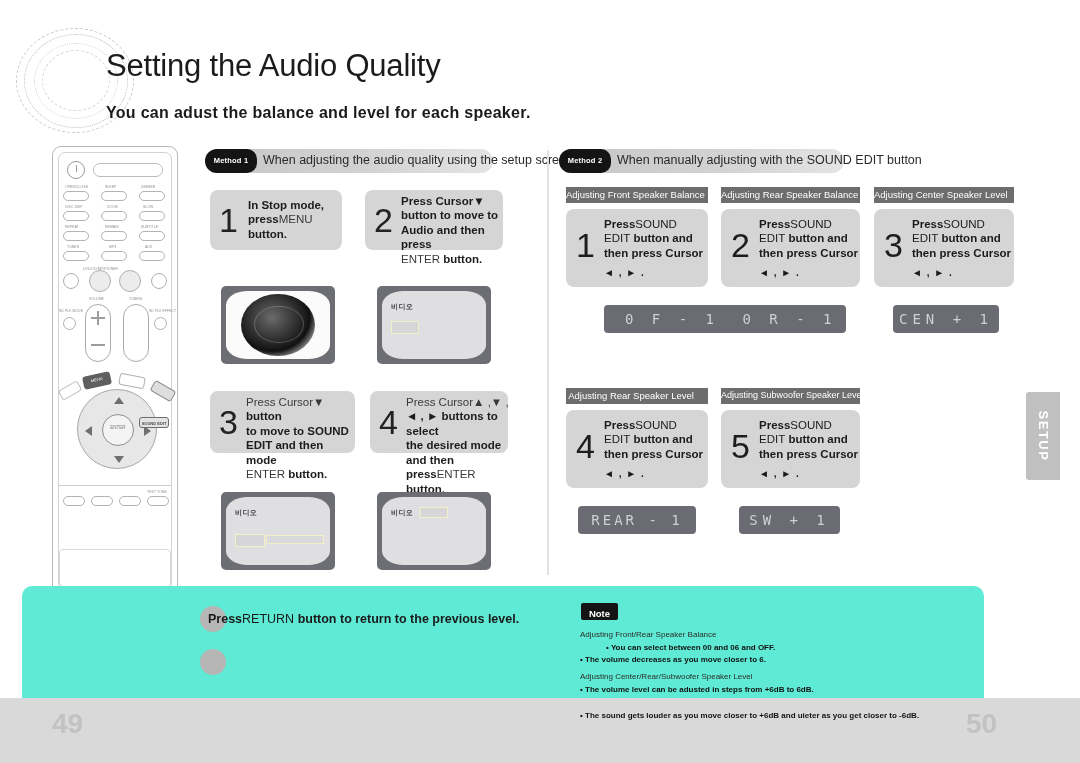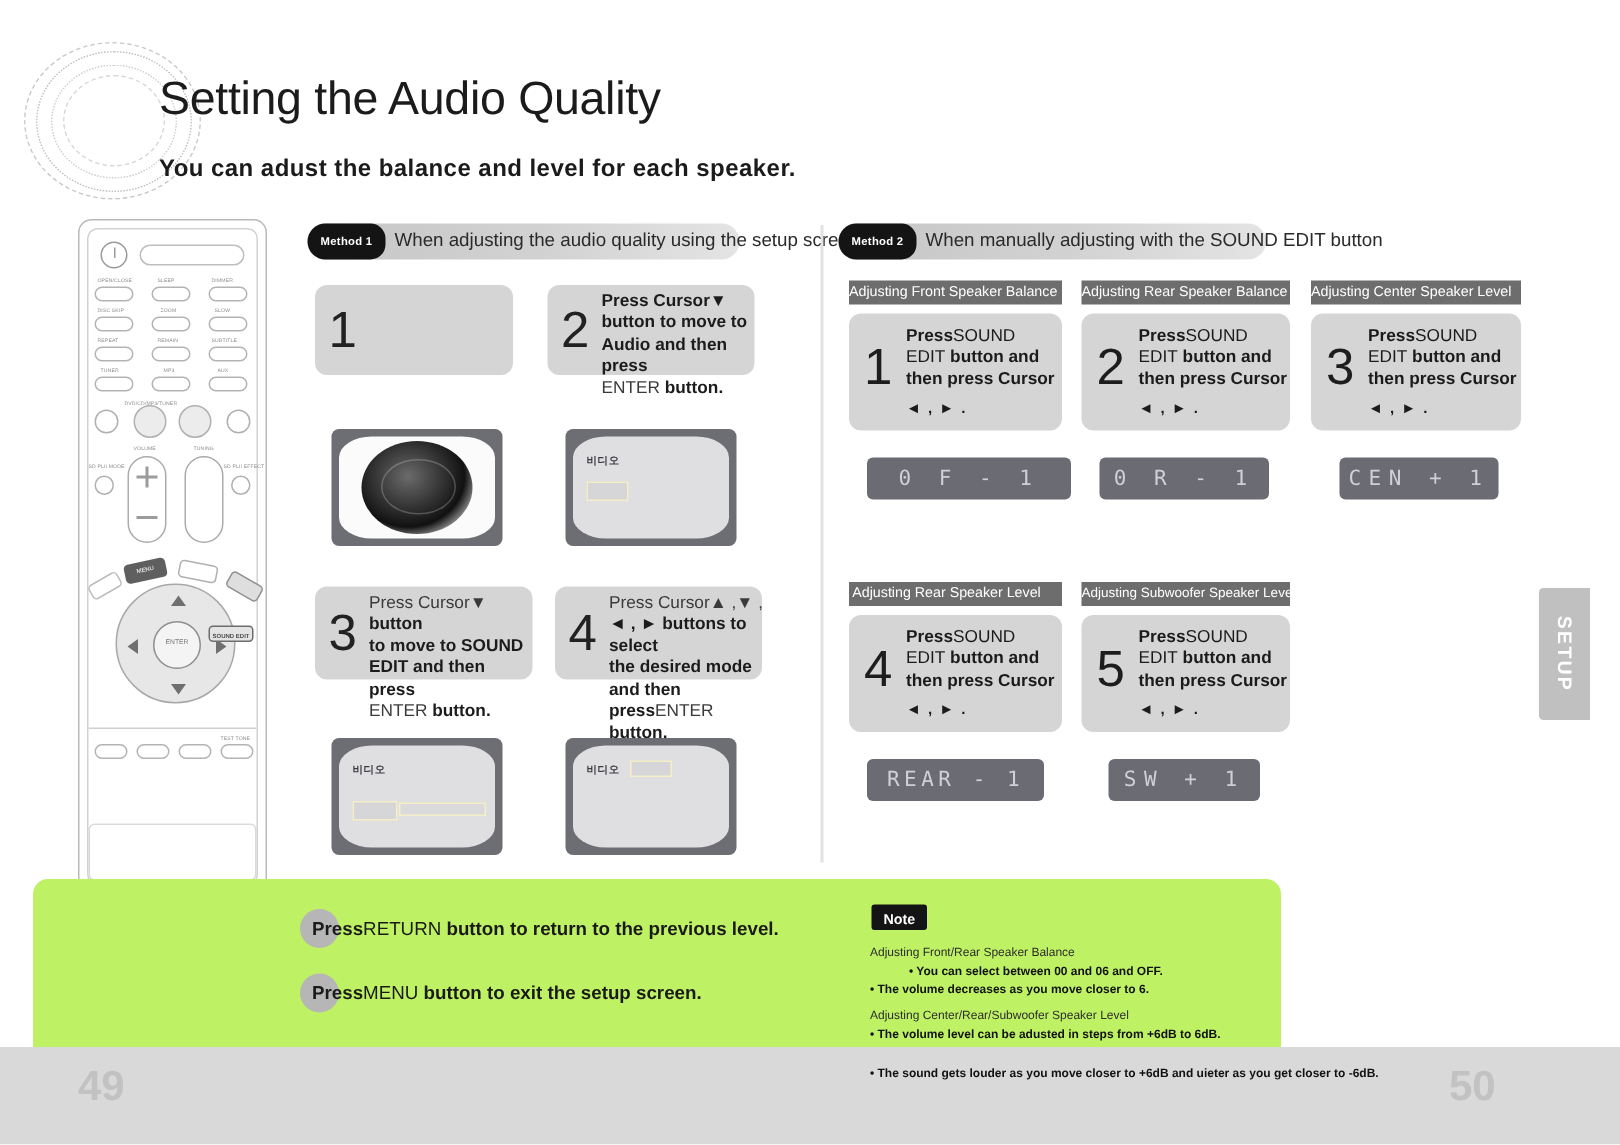--- a/index.html
+++ b/index.html
@@ -136,22 +136,22 @@
               font-size:14px; color:#cfcfd6; letter-spacing:5px; }
   .divider-v { position:absolute; width:2px; background:#e2e2e2; }
 
   
   .setup-tab { position:absolute; background:#c0c0c0; border-radius:3px 0 0 3px; }
   .setup-tab span { position:absolute; left:50%; top:50%;
                     transform:translate(-50%,-50%) rotate(90deg);
                     font-size:13px; font-weight:bold; color:#ffffff; letter-spacing:1.5px; }
 
   
-  .bottom-band { position:absolute; left:22px; top:586px; width:832px; height:112px;
-                 background:#bef264; border-radius:10px 10px 0 0; }
+  .bottom-band { position:absolute; left:22px; top:586px; width:962px; height:112px;
+                 background:#5eead4; border-radius:10px 10px 0 0; }
   .bullet-dot { position:absolute; width:26px; height:26px; border-radius:50%; background:#b6b6b6; }
   .bullet-text { position:absolute; font-size:12.5px; color:#1a1a1a; font-weight:bold; white-space:nowrap;}
   .bullet-text .lt { font-weight:normal; }
   .note-box { position:absolute; background:#141414; border:2px solid #141414;
               border-radius:2px; }
   .note-box span{position:absolute;left:0;right:0;top:3px;text-align:center;font-size:9.5px;color:#fff;font-weight:bold;}
   .note-head { position:absolute; font-size:8px; color:#2c2c2c; white-space:nowrap; }
   .note-li   { position:absolute; font-size:8px; color:#121212; font-weight:bold; white-space:nowrap; }
 
   .footer-strip { position:absolute; left:0; top:698px; width:1080px; height:65px; background:#d9d9d9;}
@@ -256,20 +256,25 @@
 
   <div class="method-bar" style="left:205px; top:149px; width:288px;">
     <div class="method-tag">
       <span>Method 1</span>
     </div>
     <div class="method-text">When adjusting the audio quality using the setup screen</div>
   </div>
 
   <div class="step-card" style="left:210px; top:190px; width:132px; height:60px;">
     <div class="step-num" style="left:9px; top:13px;">1</div>
+    <div class="step-text" style="left:38px; top:8px; width:92px;">
+      <b>In Stop mode,</b><br>
+      <b>press</b><span class="lt">MENU</span><br>
+      <b>button.</b>
+    </div>
   </div>
 
   <div class="step-card" style="left:365px; top:190px; width:138px; height:60px;">
     <div class="step-num" style="left:9px; top:13px;">2</div>
     <div class="step-text" style="left:36px; top:4px; width:102px;">
       <b>Press Cursor▼</b><br>
       <b>button to move to</b><br>
       <b>Audio and then press</b><br>
       <span class="lt">ENTER</span><b> button.</b>
     </div>
@@ -286,21 +291,21 @@
       <div class="tv-label">비디오</div>
       <div class="tv-box" style="left:9px; top:30px; width:28px; height:13px;"></div>
     </div>
   </div>
 
   <div class="step-card" style="left:210px; top:391px; width:145px; height:62px;">
     <div class="step-num" style="left:9px; top:14px;">3</div>
     <div class="step-text" style="left:36px; top:4px; width:110px;">
       <span class="lt">Press Cursor▼</span><b> button</b><br>
       <b>to move to SOUND</b><br>
-      <b>EDIT and then press</b><br>
+      <b>EDIT and then mode</b><br>
       <span class="lt">ENTER</span><b> button.</b>
     </div>
   </div>
 
   <div class="step-card" style="left:370px; top:391px; width:138px; height:62px;">
     <div class="step-num" style="left:9px; top:14px;">4</div>
     <div class="step-text" style="left:36px; top:4px; width:104px;">
       <span class="lt">Press Cursor▲ ,▼ ,</span><br>
       <b>◄ , ► buttons to select</b><br>
       <b>the desired mode and then</b><br>
@@ -337,21 +342,21 @@
   </div>
   <div class="m2-card" style="left:566px; top:209px; width:142px; height:78px;">
     <div class="m2-num" style="left:10px; top:19px;">1</div>
     <div class="m2-text" style="left:38px; top:8px; width:100px;">
       <b>Press</b><span class="lt">SOUND</span><br>
       <span class="lt">EDIT</span><b> button and</b><br>
       <b>then press Cursor</b>
     </div>
     <div class="m2-cursor" style="left:38px; top:58px;">◄ , ► .</div>
   </div>
-  <div class="lcd" style="left:578px; top:305px; width:136px; height:28px;">
+  <div class="lcd" style="left:604px; top:305px; width:136px; height:28px;">
     <span>0 F - 1</span>
   </div>
 
   <div class="sec-head" style="left:721px; top:187px; width:139px;">
     <span>Adjusting Rear Speaker Balance</span>
   </div>
   <div class="m2-card" style="left:721px; top:209px; width:139px; height:78px;">
     <div class="m2-num" style="left:10px; top:19px;">2</div>
     <div class="m2-text" style="left:38px; top:8px; width:100px;">
       <b>Press</b><span class="lt">SOUND</span><br>
@@ -416,23 +421,20 @@
     <span>SETUP</span>
   </div>
 
   <div class="bottom-band">
     <div class="bullet-dot" style="left:178px; top:20px;"></div>
     <div class="bullet-text" style="left:186px; top:26px;">
       <b>Press</b><span class="lt">RETURN</span><b> button to return to the previous level.</b>
     </div>
 
     <div class="bullet-dot" style="left:178px; top:63px;"></div>
-    <div class="bullet-text" style="left:186px; top:69px;">
-      <b>Press</b><span class="lt">MENU</span><b> button to exit the setup screen.</b>
-    </div>
 
     <div class="note-box" style="left:559px; top:17px; width:37px; height:17px;">
       <span>Note</span>
     </div>
 
     <div class="note-head" style="left:558px; top:44px;">Adjusting Front/Rear Speaker Balance</div>
     <div class="note-li" style="left:584px; top:57px;">• You can select between 00 and 06 and OFF.</div>
     <div class="note-li" style="left:558px; top:69px;">• The volume decreases as you move closer to 6.</div>
 
     <div class="note-head" style="left:558px; top:86px;">Adjusting Center/Rear/Subwoofer Speaker Level</div>

